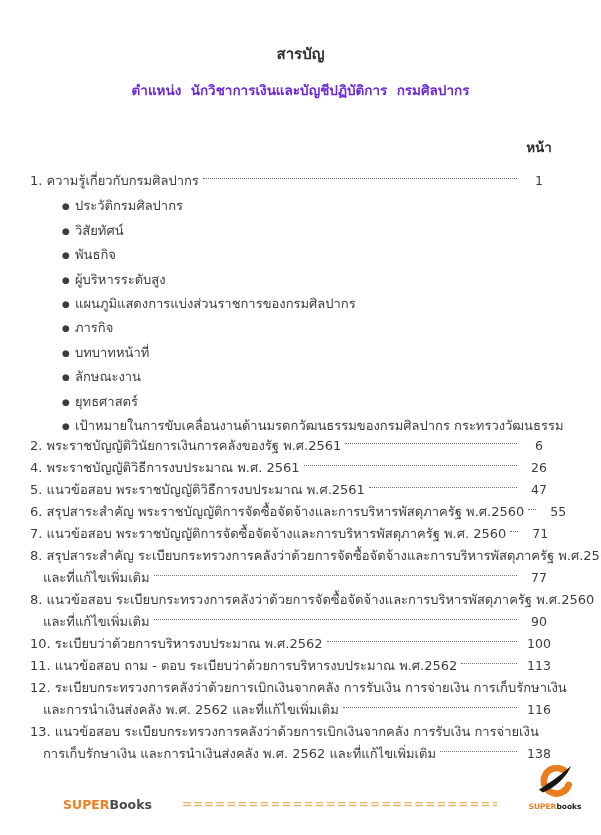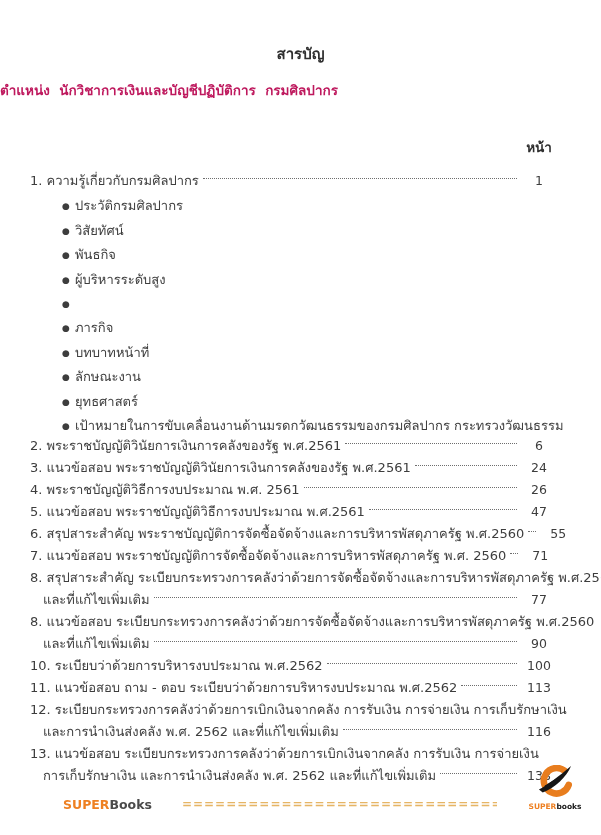--- a/index.html
+++ b/index.html
@@ -5,21 +5,21 @@
   html,body { margin:0; padding:0; }
   body {
     width:601px; height:835px; background:#ffffff; position:relative;
     font-family:"DejaVu Sans", sans-serif; color:#3d3d3d; overflow:hidden;
   }
   .doc-title {
     text-align:center; font-weight:bold; font-size:15px; color:#2f2f2f;
     padding-top:42px; white-space:pre;
   }
   .doc-subtitle {
-    text-align:left; font-weight:bold; font-size:13.5px; color:#be185d;
+    text-align:center; font-weight:bold; font-size:13.5px; color:#6d28d9;
     margin-top:13px; white-space:pre;
   }
   .toc-area { padding:0 43px 0 30px; }
   .page-header-row { display:flex; margin-top:35px; }
   .ph-spacer { flex:1; }
   .page-col { width:38px; text-align:center; flex:none; }
   .page-col-header { font-weight:bold; font-size:13.5px; color:#2f2f2f; }
   .toc-list { margin-top:11px; }
   .toc-row { display:flex; align-items:center; height:22px; }
   .toc-text { white-space:nowrap; font-size:13px; line-height:19px; }
@@ -79,20 +79,21 @@
         <div class="bullet-row">
           <span class="bullet-dot">●</span>
           <span class="bullet-text">พันธกิจ</span>
         </div>
         <div class="bullet-row">
           <span class="bullet-dot">●</span>
           <span class="bullet-text">ผู้บริหารระดับสูง</span>
         </div>
         <div class="bullet-row">
           <span class="bullet-dot">●</span>
+          <span class="bullet-text">แผนภูมิแสดงการแบ่งส่วนราชการของกรมศิลปากร</span>
         </div>
         <div class="bullet-row">
           <span class="bullet-dot">●</span>
           <span class="bullet-text">ภารกิจ</span>
         </div>
         <div class="bullet-row">
           <span class="bullet-dot">●</span>
           <span class="bullet-text">บทบาทหน้าที่</span>
         </div>
         <div class="bullet-row">
@@ -106,27 +107,20 @@
         <div class="bullet-row">
           <span class="bullet-dot">●</span>
           <span class="bullet-text">เป้าหมายในการขับเคลื่อนงานด้านมรดกวัฒนธรรมของกรมศิลปากร กระทรวงวัฒนธรรม</span>
         </div>
       </div>
       <div>
         <div class="toc-row">
           <span class="toc-text">2. พระราชบัญญัติวินัยการเงินการคลังของรัฐ พ.ศ.2561</span>
           <span class="dot-leader"></span>
           <span class="toc-page">6</span>
-        </div>
-      </div>
-      <div>
-        <div class="toc-row">
-          <span class="toc-text">3. แนวข้อสอบ พระราชบัญญัติวินัยการเงินการคลังของรัฐ พ.ศ.2561</span>
-          <span class="dot-leader"></span>
-          <span class="toc-page">24</span>
         </div>
       </div>
       <div>
         <div class="toc-row">
           <span class="toc-text">4. พระราชบัญญัติวิธีการงบประมาณ พ.ศ. 2561</span>
           <span class="dot-leader"></span>
           <span class="toc-page">26</span>
         </div>
       </div>
       <div>

